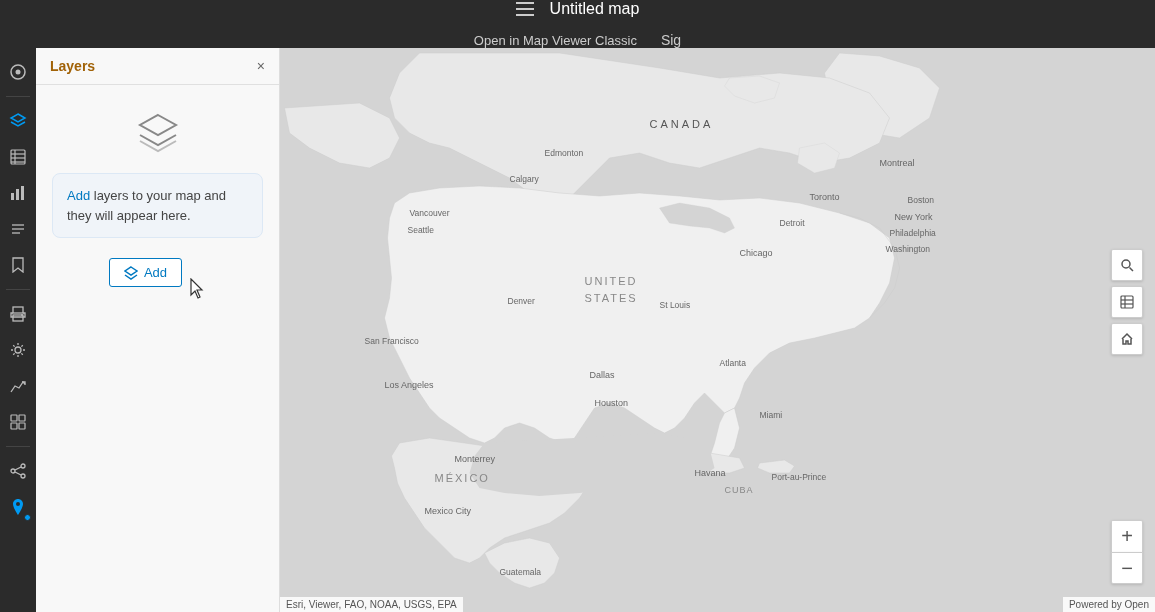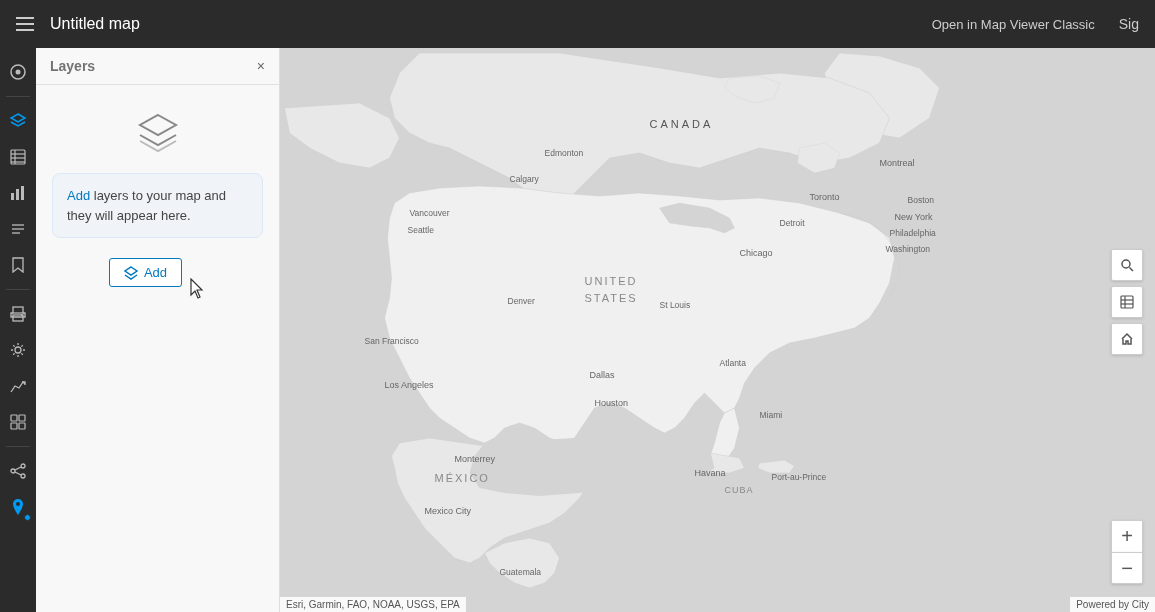--- a/index.html
+++ b/index.html
@@ -2,21 +2,21 @@
 <html><head>
   <meta charset="utf-8">
   <style>
     * { margin: 0; padding: 0; box-sizing: border-box; }
     body { width: 1155px; height: 612px; overflow: hidden; font-family: 'Avenir Next', 'Helvetica Neue', Arial, sans-serif; display: flex; flex-direction: column; background: #fff; }
 
     
     .header {
       display: flex; align-items: center; justify-content: space-between;
       background: #2b2b2b; color: #fff; height: 48px; min-height: 48px;
-      padding: 0 16px; z-index: 10;
+      padding: 0 16px; z-index: 10; flex-direction: column;
     }
     .header-left { display: flex; align-items: center; gap: 16px; }
     .hamburger-icon { display: flex; flex-direction: column; gap: 4px; cursor: pointer; }
     .hamburger-icon span { width: 18px; height: 2px; background: #ccc; display: block; }
     .header-title { color: #fff; font-size: 16px; font-weight: 400; }
     .header-right { display: flex; align-items: center; gap: 24px; }
     .header-link { color: #ccc; font-size: 13px; cursor: pointer; }
     .header-sign { color: #ccc; font-size: 14px; cursor: pointer; }
 
     
@@ -36,21 +36,21 @@
 
     
     .layers-panel {
       width: 244px; background: #f8f8f8; border-right: 1px solid #ddd;
       display: flex; flex-direction: column; z-index: 4;
     }
     .layers-header {
       display: flex; align-items: center; justify-content: space-between;
       padding: 10px 14px; border-bottom: 1px solid #e0e0e0; background: #f8f8f8;
     }
-    .layers-title { font-size: 14px; font-weight: 600; color: #737373; text-align: center; }
+    .layers-title { font-size: 14px; font-weight: 600; color: #a16207; text-align: center; }
     .close-btn { cursor: pointer; color: #666; font-size: 14px; line-height: 1; }
     .layers-content {
       flex: 1; display: flex; flex-direction: column; align-items: center; justify-content: flex-start;
       padding: 24px 16px;
     }
     .layers-icon-big {
       width: 48px; height: 48px; display: flex; align-items: center; justify-content: center;
       margin-bottom: 16px;
     }
     .layers-empty-msg {
@@ -321,22 +321,22 @@
       <text x="175" y="414" font-size="9" fill="#666" font-family="Arial">Monterrey</text>
       <text x="155" y="434" font-size="11" fill="#888" font-family="Arial" letter-spacing="2">MÉXICO</text>
       <text x="145" y="466" font-size="9" fill="#666" font-family="Arial">Mexico City</text>
       <text x="415" y="428" font-size="9" fill="#666" font-family="Arial">Havana</text>
       <text x="445" y="445" font-size="9" fill="#888" font-family="Arial" letter-spacing="1">CUBA</text>
       <text x="492" y="432" font-size="8.5" fill="#666" font-family="Arial">Port-au-Prince</text>
       <text x="220" y="527" font-size="8.5" fill="#666" font-family="Arial">Guatemala</text>
     </svg>
 
     
-    <div class="map-attribution">Esri, Garmin, FAO, NOAA, USGS, EPA</div>
-    <div class="powered-by">Powered by City</div>
+    <div class="map-attribution">Esri, Viewer, FAO, NOAA, USGS, EPA</div>
+    <div class="powered-by">Powered by Open</div>
 
     
     <div class="map-controls" style="top:45%;right:12px;transform:translateY(-50%);display:flex;flex-direction:column;gap:5px;">
 
       <div class="map-control-btn" title="Search">
         <svg width="14" height="14" viewBox="0 0 14 14" fill="none" stroke="#555" stroke-width="1.5">
           <circle cx="6" cy="6" r="4"></circle>
           <line x1="9.5" y1="9.5" x2="13" y2="13"></line>
         </svg>
       </div>

